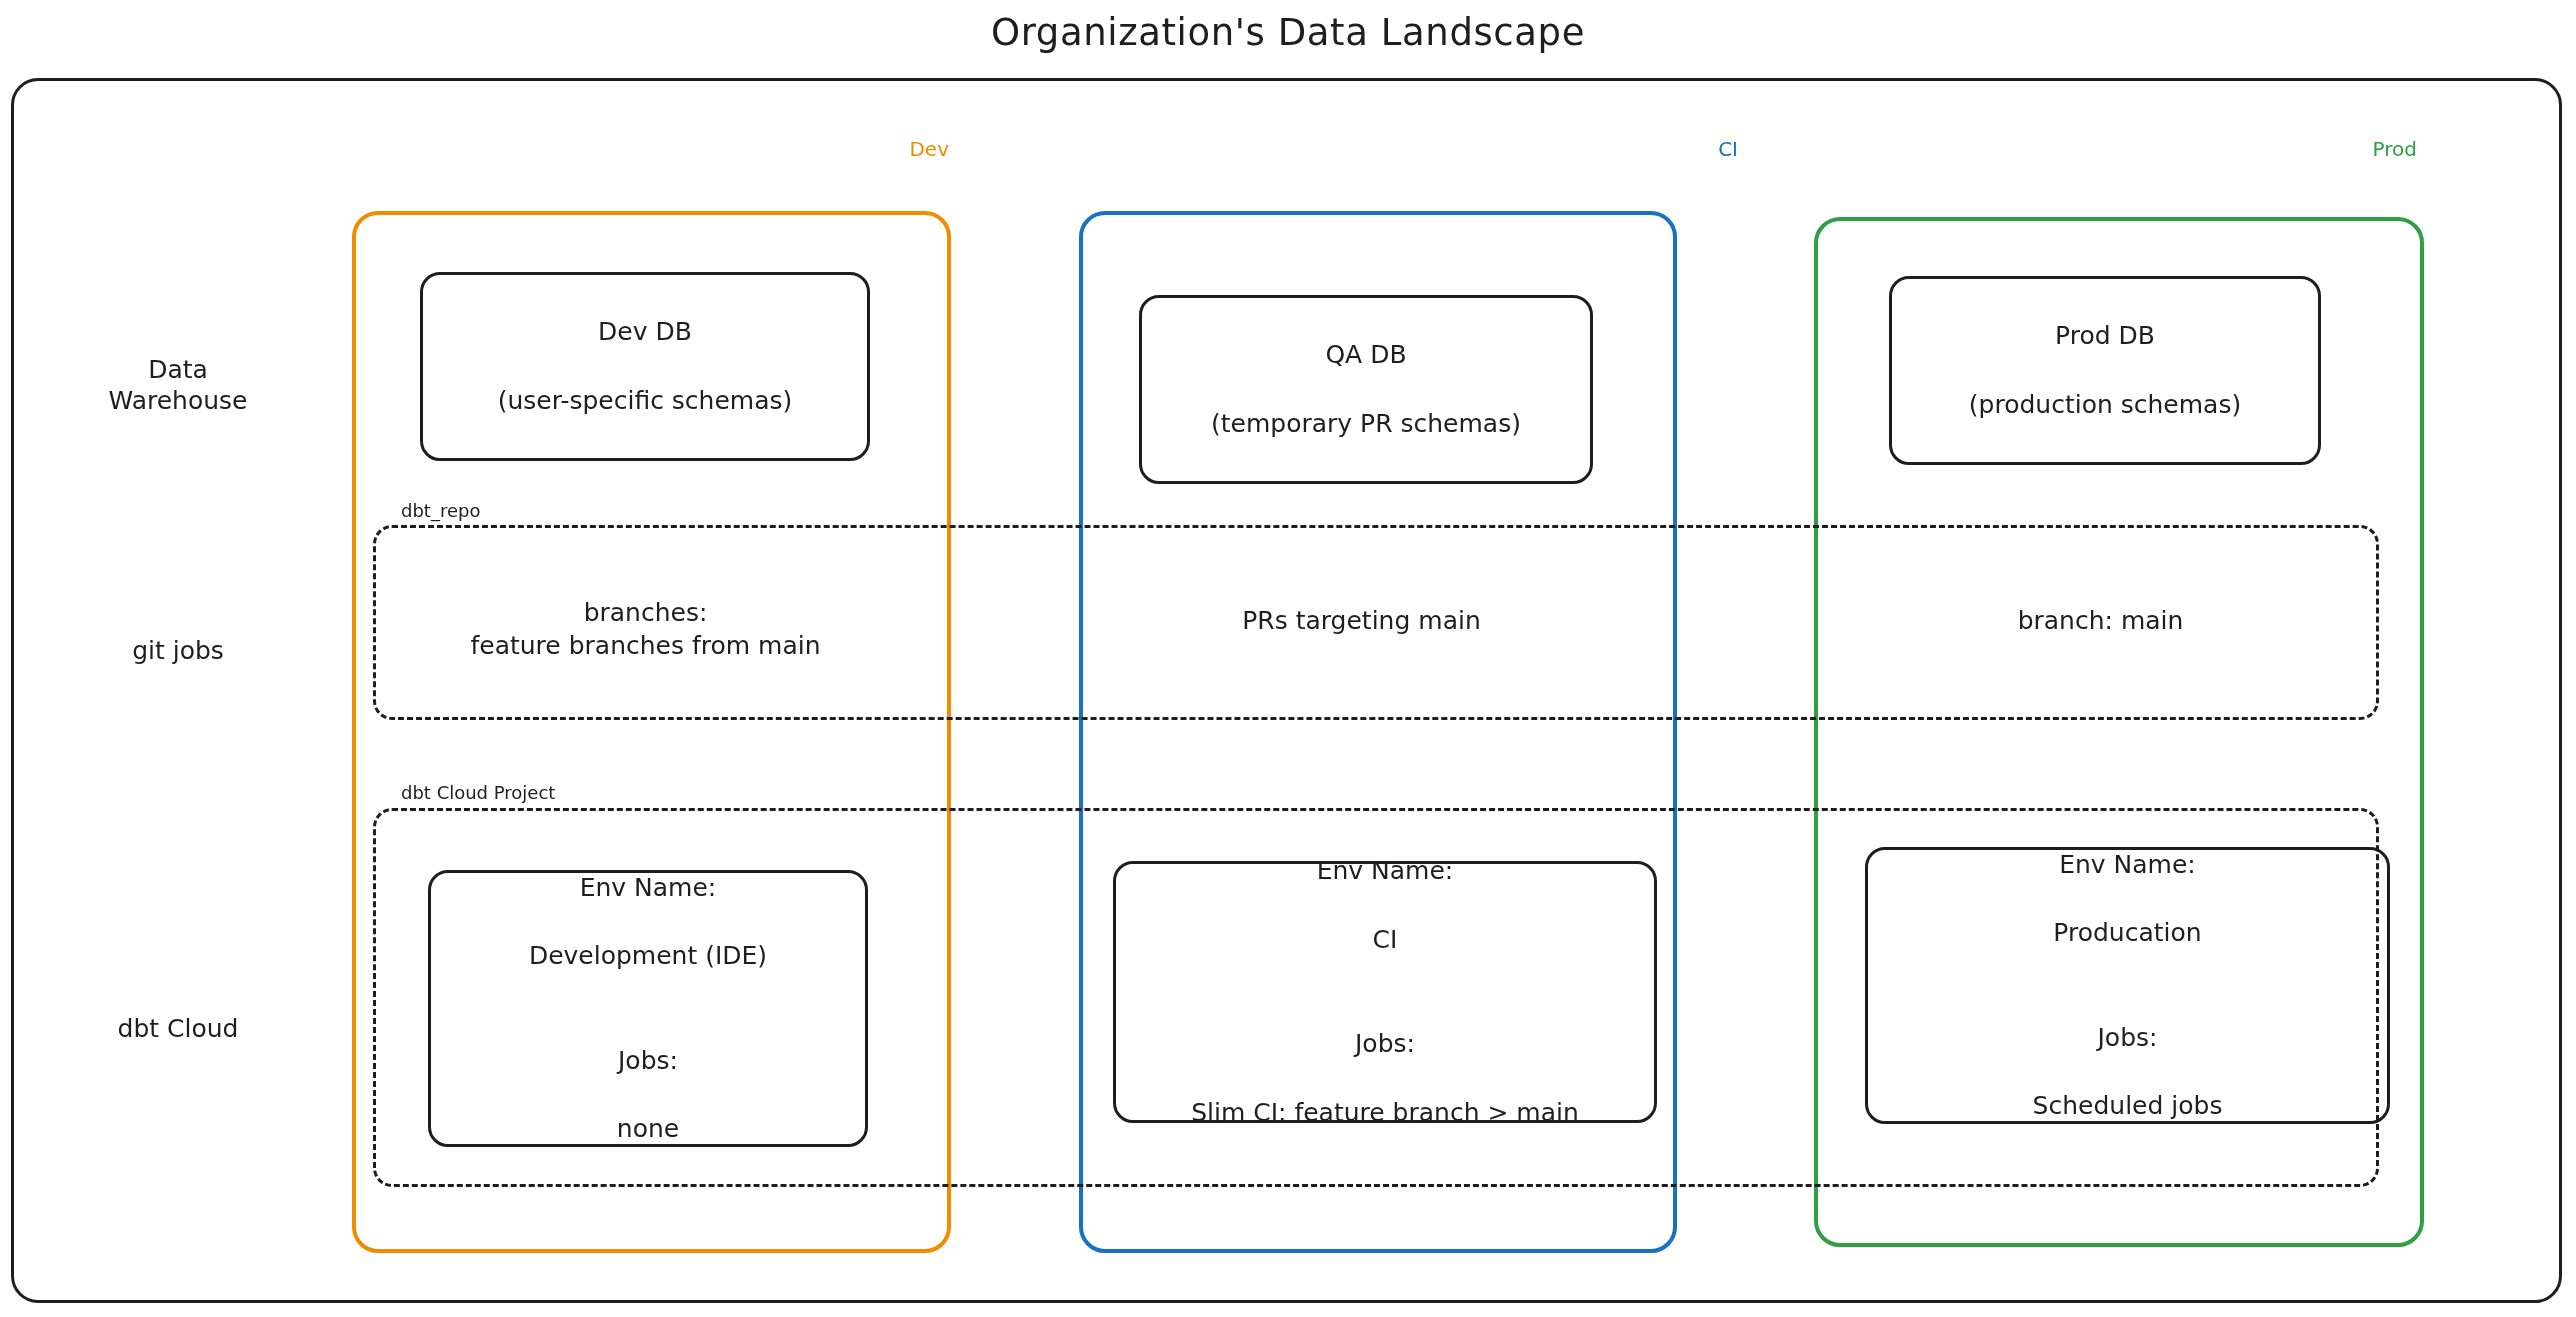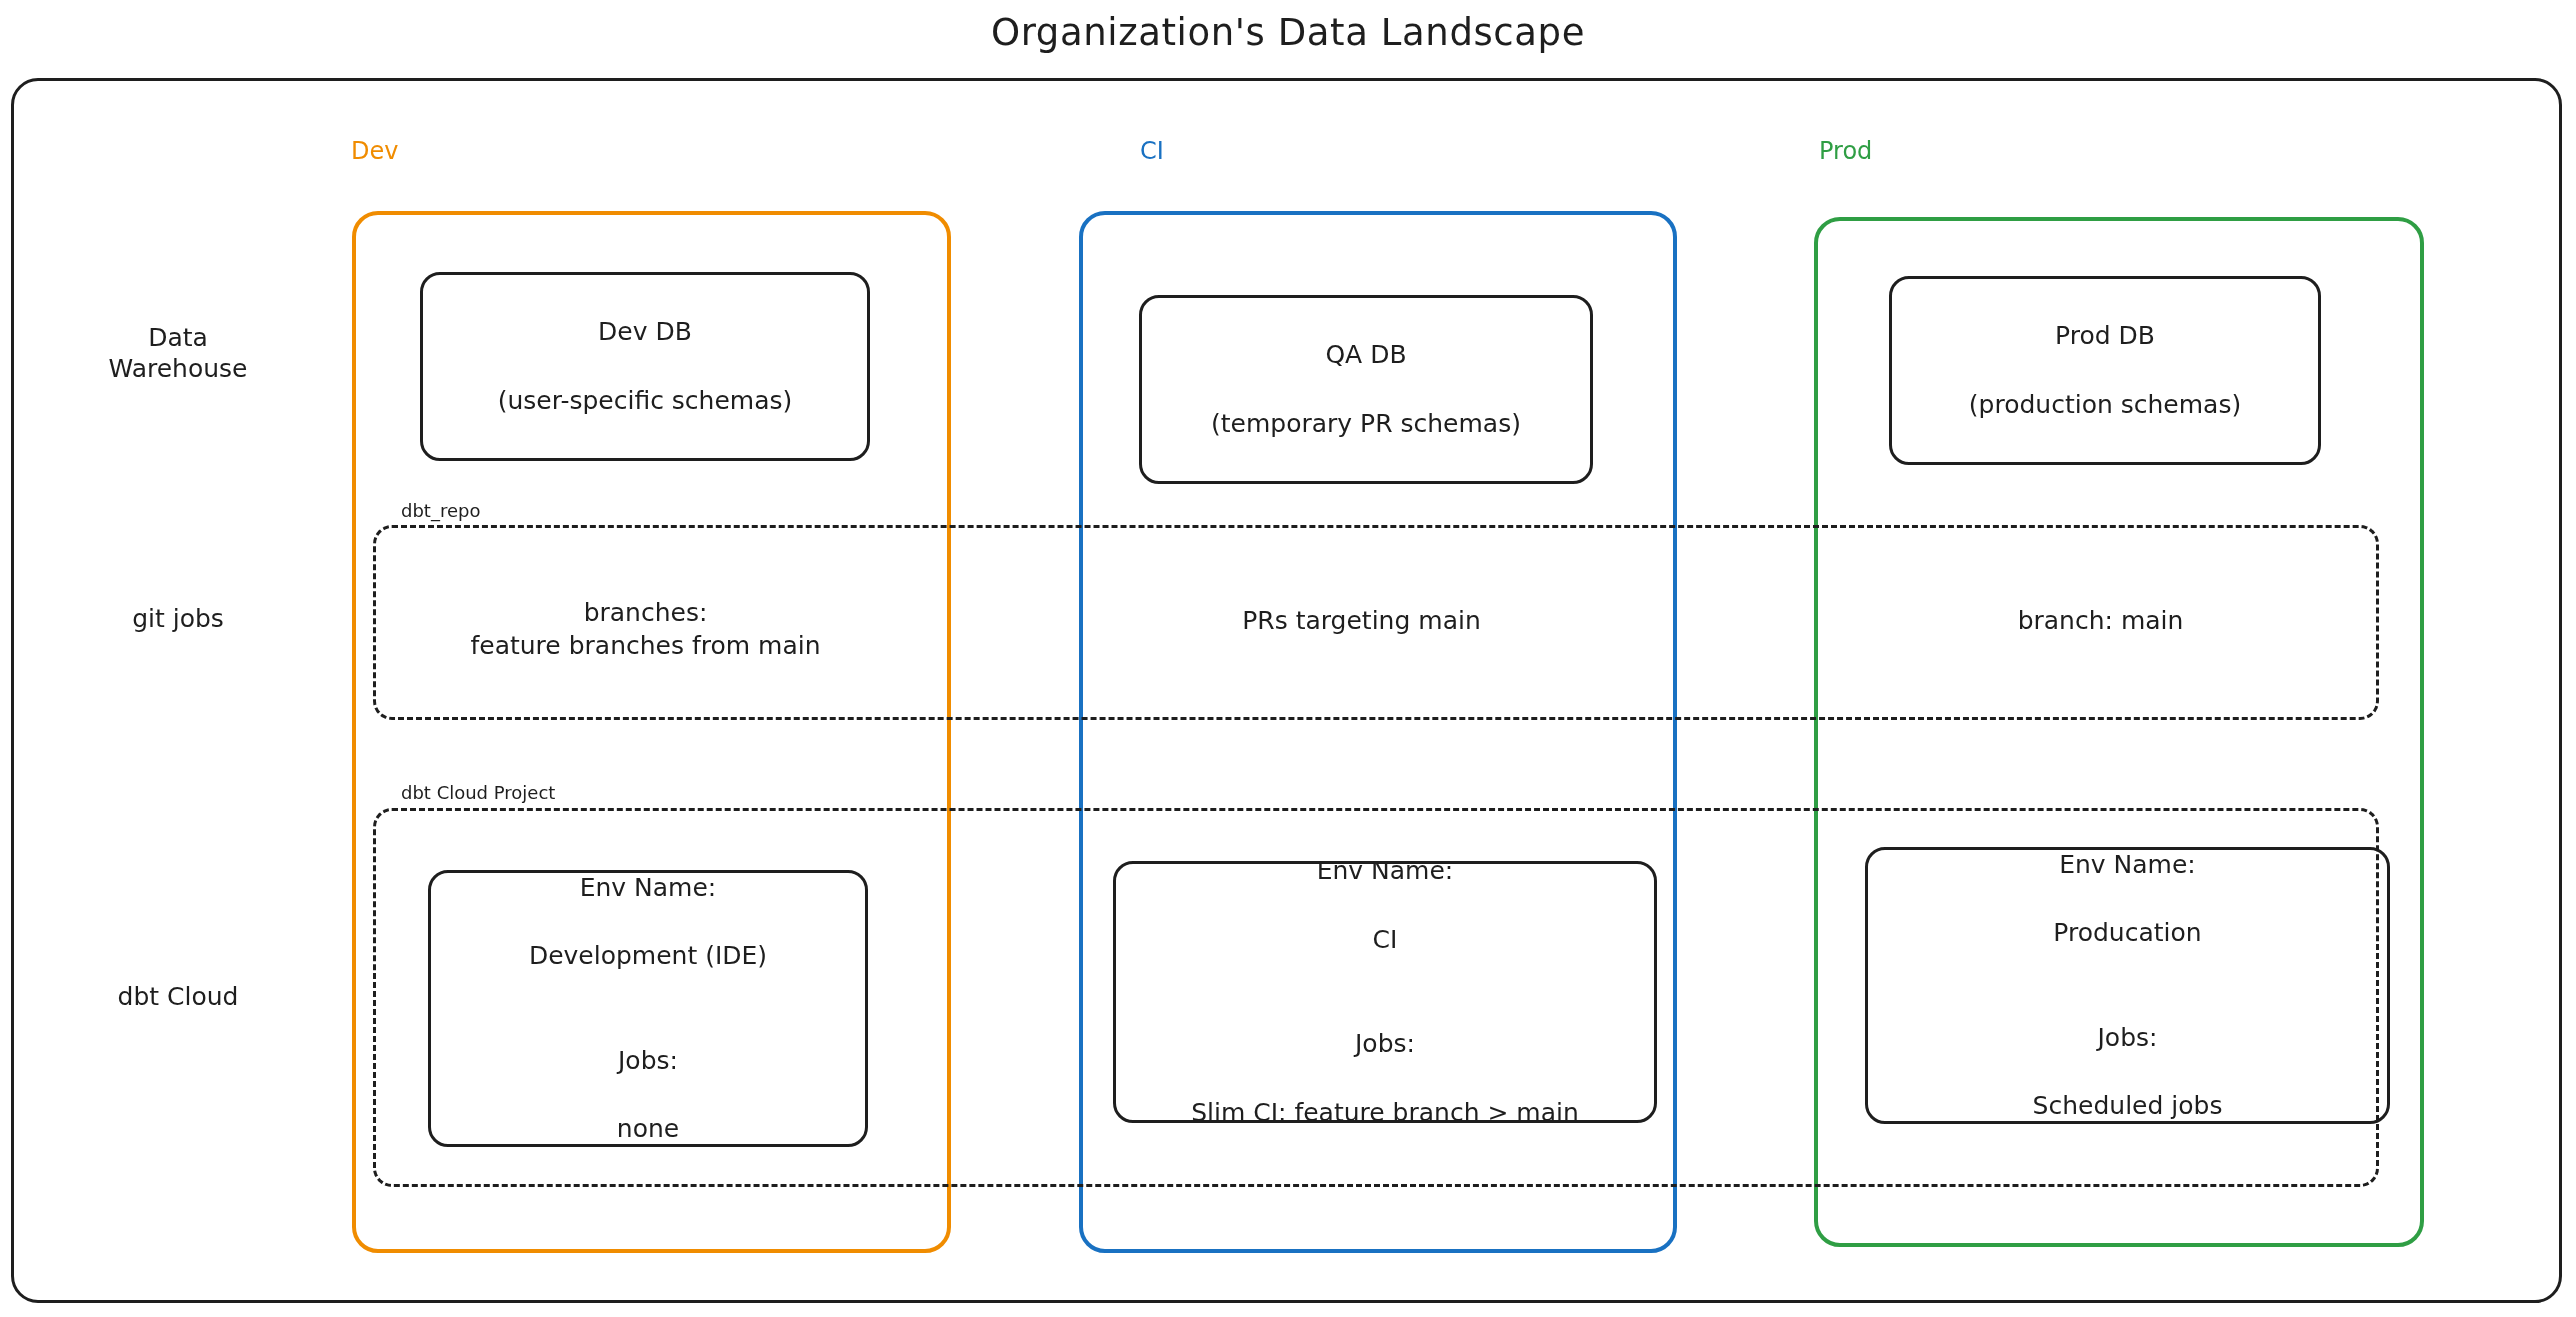--- a/index.html
+++ b/index.html
@@ -41,22 +41,22 @@
     border-radius: 27px;
     box-sizing: border-box;
     background: transparent;
   }
 
   
   .column-header {
     position: absolute;
     top: 137px;
     width: 598px;
-    text-align: left;
-    font-size: 24px;
+    text-align: right;
+    font-size: 20px;
     font-family: "DejaVu Sans", sans-serif;
   }
   #column-header-dev  { left: 351px;  color: #f08c00; }
   #column-header-ci   { left: 1140px; color: #1971c2; }
   #column-header-prod { left: 1819px; color: #2f9e44; }
 
   
   .env-column {
     position: absolute;
     box-sizing: border-box;
@@ -72,20 +72,21 @@
   
   .row-label {
     position: absolute;
     left: 36px;
     width: 284px;
     text-align: center;
     font-size: 25px;
     line-height: 1.22;
     color: #1e1e1e;
     font-family: "DejaVu Sans", sans-serif;
+    margin-top: 32px;
   }
   #row-label-warehouse { top: 323px; }
   #row-label-gitrepo   { top: 604px; }
   #row-label-dbtcloud  { top: 982px; }
 
   
   .dashed-group {
     position: absolute;
     box-sizing: border-box;
     border: 3px dashed #1e1e1e;

